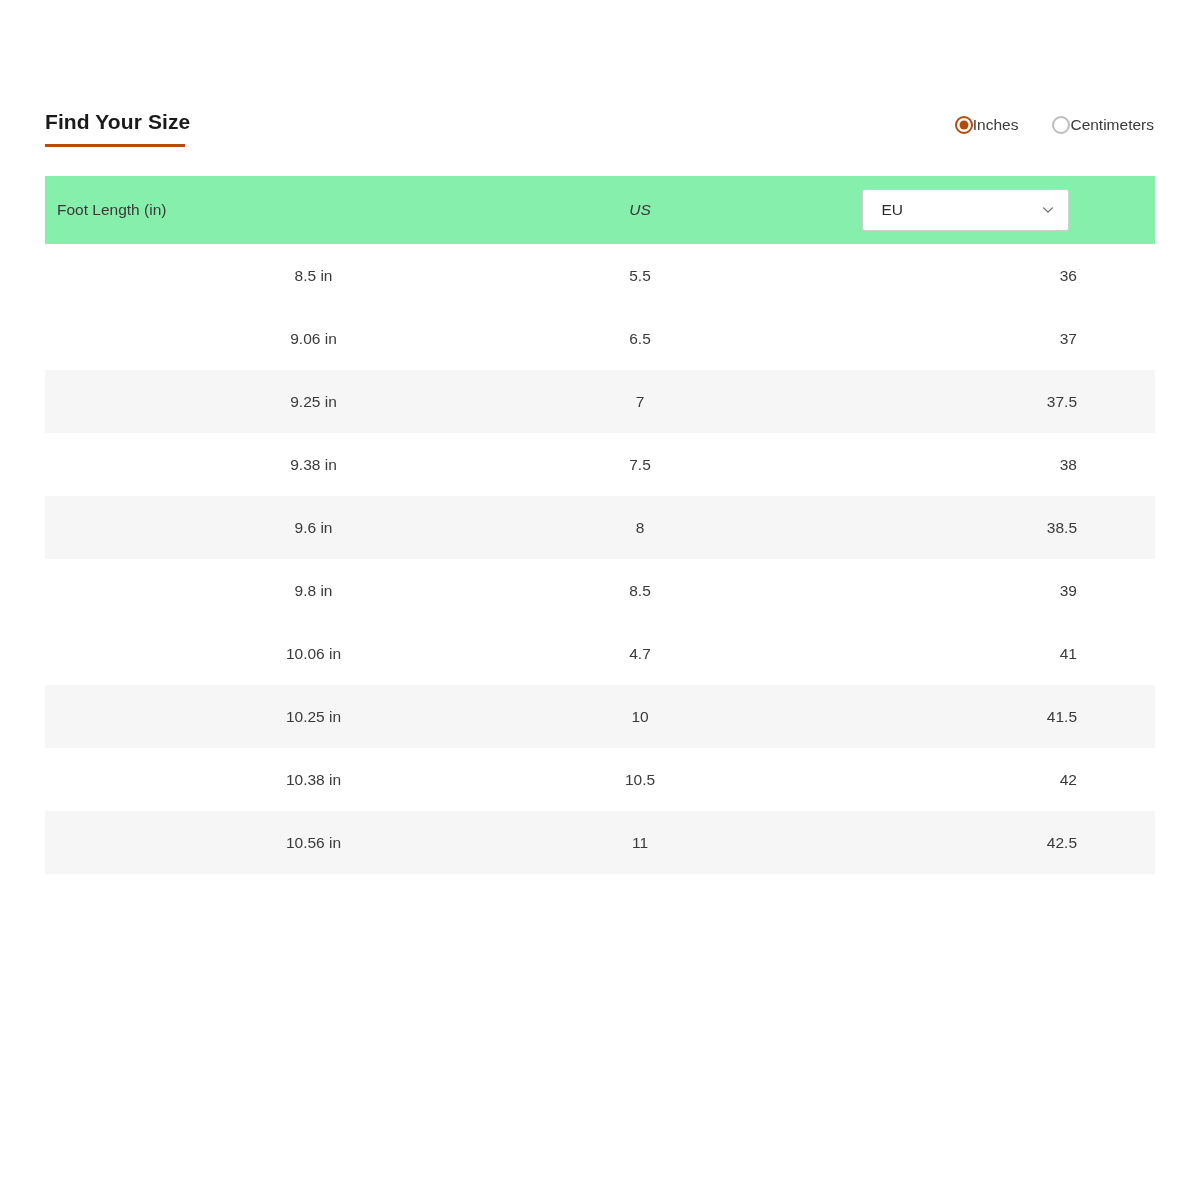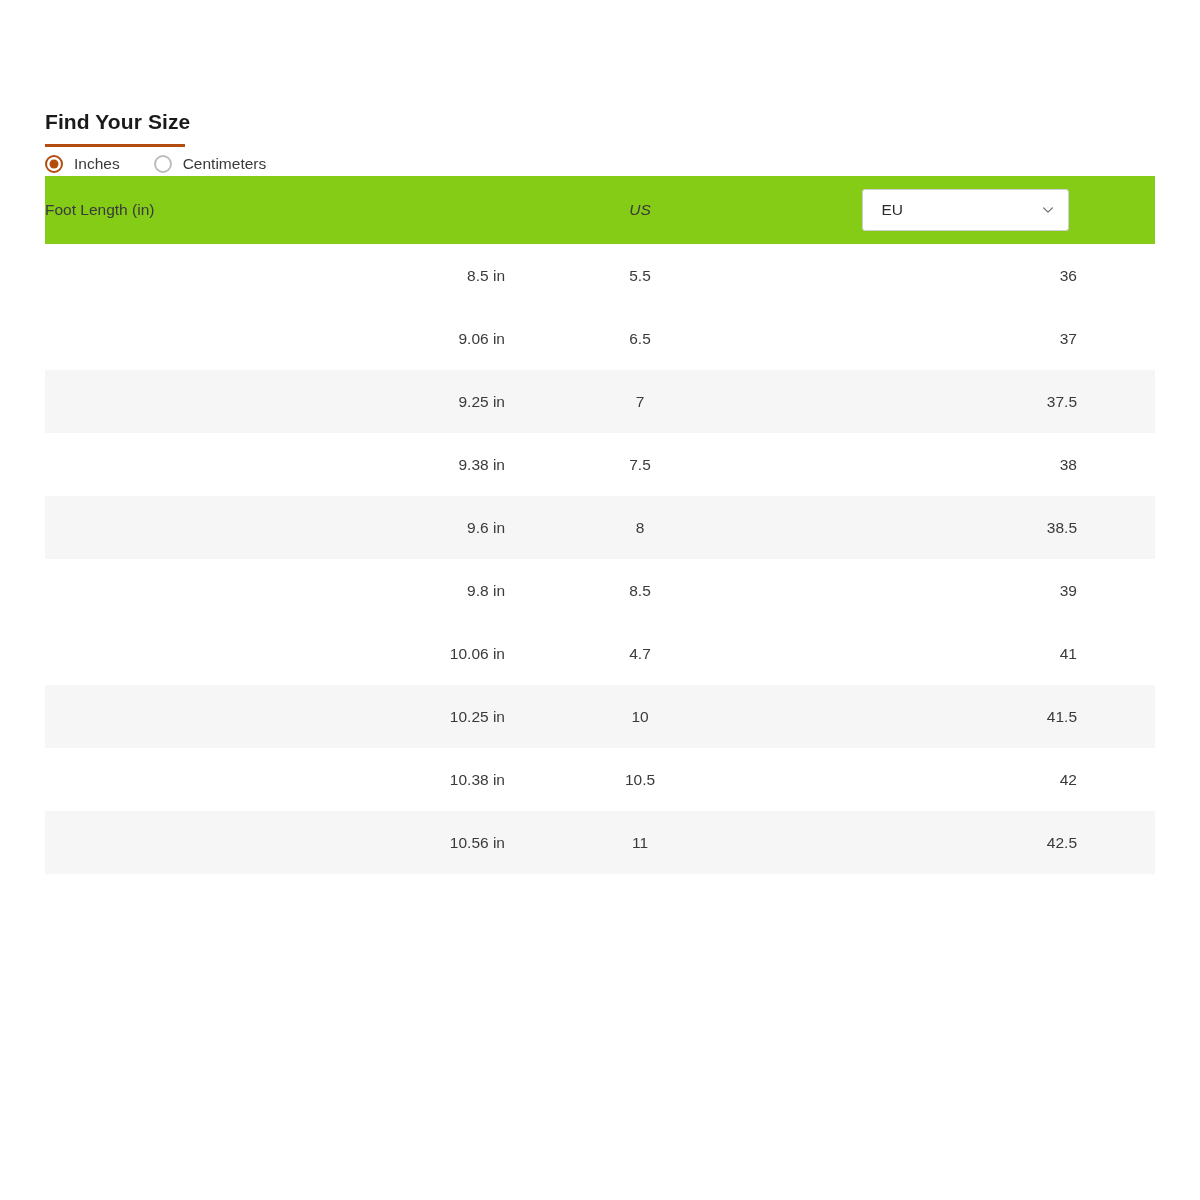--- a/index.html
+++ b/index.html
@@ -22,21 +22,20 @@
     position: absolute;
     left: 45px;
     top: 108px;
     width: 1110px;
   }
   .header-row {
     display: flex;
     align-items: flex-start;
     justify-content: space-between;
     height: 52px;
-    flex-direction: column;
   }
   .title-block {
     display: inline-block;
   }
   .title {
     font-size: 21px;
     font-weight: bold;
     color: #1a1a1a;
     letter-spacing: 0.1px;
     line-height: 28px;
@@ -50,21 +49,20 @@
   .unit-toggle {
     display: flex;
     align-items: center;
     gap: 34px;
     margin-top: 8px;
     padding-right: 1px;
   }
   .unit-opt {
     display: flex;
     align-items: center;
-    gap: 11px;
     cursor: pointer;
   }
   .radio {
     width: 18px;
     height: 18px;
     border-radius: 50%;
     border: 2px solid #bdbdbd;
     background: #ffffff;
     display: inline-block;
     position: relative;
@@ -89,26 +87,26 @@
     color: #3a3a3a;
   }
 
   table.size-table {
     width: 1110px;
     border-collapse: collapse;
     margin-top: 16px;
     table-layout: fixed;
   }
   table.size-table thead th {
-    background: #84cc16;
+    background: #86efac;
     height: 68px;
     font-weight: normal;
     font-size: 15.5px;
     color: #3a3a3a;
-    padding: 0;
+    padding: 12px;
     vertical-align: middle;
   }
   th.col-foot { width: 460px; text-align: left; padding-left: 77px; }
   th.col-us   { width: 270px; text-align: center; font-style: italic; }
   th.col-eu   { width: 380px; text-align: center; }
 
   .select-box {
     display: inline-flex;
     align-items: center;
     justify-content: space-between;
@@ -131,21 +129,21 @@
   }
   tbody td {
     height: 63px;
     font-size: 15.5px;
     color: #3a3a3a;
     padding: 0;
     vertical-align: middle;
     border: none;
   }
   tbody tr.alt td { background: #f6f6f6; }
-  tbody tr td:nth-child(1) { text-align: right; padding-left: 77px; margin-top: 20px; }
+  tbody tr td:nth-child(1) { text-align: center; padding-left: 77px; margin-top: 20px; }
   tbody tr td:nth-child(2) { text-align: center; }
   tbody tr td:nth-child(3) { text-align: right; padding-right: 78px; margin-top: 28px; }
 </style>
 </head>
 <body>
 
 <div class="page">
   <div class="wrap">
 
     <div class="header-row">

